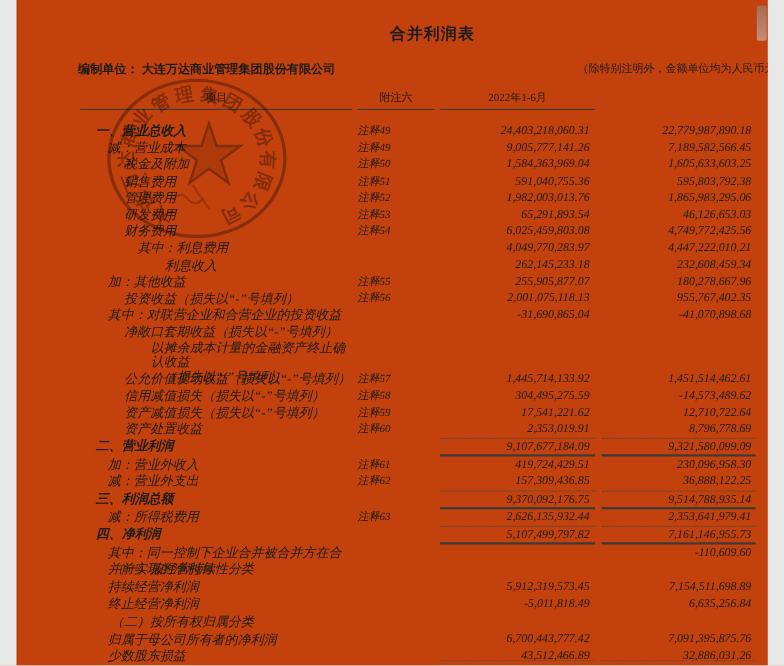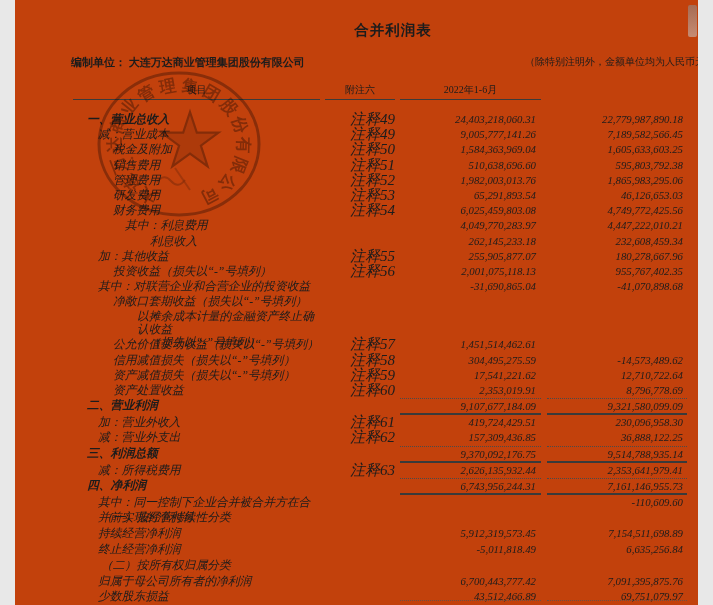--- a/index.html
+++ b/index.html
@@ -32,21 +32,21 @@
   .hc.v2{width:140px;}
 
   .tbody{position:absolute;top:112px;left:58px;width:614px;font-style:italic;}
   .row{display:flex;height:15.2px;line-height:15.2px;}
   .row.tall{height:15.9px;line-height:15.9px;}
   .row.two{height:28px;line-height:13px;padding-top:1px;box-sizing:border-box;}
   .row.total{height:17px;line-height:15px;}
   .c{box-sizing:border-box;}
   .c.label{width:247px;margin-right:5px;font-size:11.8px;white-space:pre-line;overflow:visible;}
   .row.bold .label{font-weight:bold;}
-  .c.note{width:70px;margin-right:5px;font-size:15px;text-align:right;}
+  .c.note{width:70px;margin-right:5px;font-size:10px;}
   .c.v{width:141px;margin-right:6px;font-size:10.8px;text-align:right;padding-right:5px;}
   .c.v.y2{width:140px;margin-right:0;padding-right:4px;}
   .row.total .c.v{border-top:1px dotted #4a4a4a;border-bottom:2px solid #3a3a3a;line-height:13.5px;padding-top:1px;}
   .i0{padding-left:14px;}
   .i1{padding-left:25px;}
   .i2{padding-left:28px;}
   .i3{padding-left:40px;}
   .i4{padding-left:52px;}
   .i5{padding-left:64px;}
   .i6{padding-left:77px;}
@@ -93,21 +93,21 @@
       </div>
       <div class="row">
         <div class="c label i3">税金及附加</div>
         <div class="c note">注释50</div>
         <div class="c v">1,584,363,969.04</div>
         <div class="c v y2">1,605,633,603.25</div>
       </div>
       <div class="row">
         <div class="c label i3">销售费用</div>
         <div class="c note">注释51</div>
-        <div class="c v">510,638,696.60</div>
+        <div class="c v">591,040,755.36</div>
         <div class="c v y2">595,803,792.38</div>
       </div>
       <div class="row">
         <div class="c label i3">管理费用</div>
         <div class="c note">注释52</div>
         <div class="c v">1,982,003,013.76</div>
         <div class="c v y2">1,865,983,295.06</div>
       </div>
       <div class="row">
         <div class="c label i3">研发费用</div>
@@ -160,20 +160,21 @@
       <div class="row two">
         <div class="c label i5">以摊余成本计量的金融资产终止确认收益
 　（损失以“-”号填列）</div>
         <div class="c note"></div>
         <div class="c v"></div>
         <div class="c v y2"></div>
       </div>
       <div class="row">
         <div class="c label i3">公允价值变动收益（损失以“-”号填列）</div>
         <div class="c note">注释57</div>
+        <div class="c v">1,445,714,133.92</div>
         <div class="c v y2">1,451,514,462.61</div>
       </div>
       <div class="row">
         <div class="c label i3">信用减值损失（损失以“-”号填列）</div>
         <div class="c note">注释58</div>
         <div class="c v">304,495,275.59</div>
         <div class="c v y2">-14,573,489.62</div>
       </div>
       <div class="row">
         <div class="c label i3">资产减值损失（损失以“-”号填列）</div>
@@ -213,21 +214,21 @@
       </div>
       <div class="row">
         <div class="c label i1">减：所得税费用</div>
         <div class="c note">注释63</div>
         <div class="c v">2,626,135,932.44</div>
         <div class="c v y2">2,353,641,979.41</div>
       </div>
       <div class="row bold total">
         <div class="c label i0">四、净利润</div>
         <div class="c note"></div>
-        <div class="c v">6,743,956,244.31</div>
+        <div class="c v">5,107,499,797.82</div>
         <div class="c v y2">7,161,146,955.73</div>
       </div>
       <div class="row">
         <div class="c label i1">其中：同一控制下企业合并被合并方在合并前实现的净利润</div>
         <div class="c note"></div>
         <div class="c v"></div>
         <div class="c v y2">-110,609.60</div>
       </div>
       <div class="row tall">
         <div class="c label i2">（一）按经营持续性分类</div>
@@ -256,21 +257,21 @@
       <div class="row tall">
         <div class="c label i1">归属于母公司所有者的净利润</div>
         <div class="c note"></div>
         <div class="c v">6,700,443,777.42</div>
         <div class="c v y2">7,091,395,875.76</div>
       </div>
       <div class="row tall">
         <div class="c label i1">少数股东损益</div>
         <div class="c note"></div>
         <div class="c v">43,512,466.89</div>
-        <div class="c v y2">69,751,079.97</div>
+        <div class="c v y2">32,886,031.26</div>
       </div>
     </div>
 
   <div class="cut-dotted a"></div>
   <div class="cut-dotted b"></div>
 
   <svg class="seal" id="seal" viewBox="0 0 220 172">
     <ellipse cx="108" cy="86" rx="80" ry="71" fill="none" stroke="#8f8983" stroke-width="3" opacity="0.85"></ellipse>
     <polygon points="119,54 125.8,74.7 147.5,74.7 129.9,87.6 136.6,108.3 119,95.5 101.4,108.3 108.1,87.6 90.5,74.7 112.2,74.7" fill="#b2aca6" fill-opacity="0.5" stroke="#8f8983" stroke-width="2.2" opacity="0.9"></polygon>
     <circle cx="60" cy="92" r="1.3" fill="#8f8983" opacity=".7"></circle>

